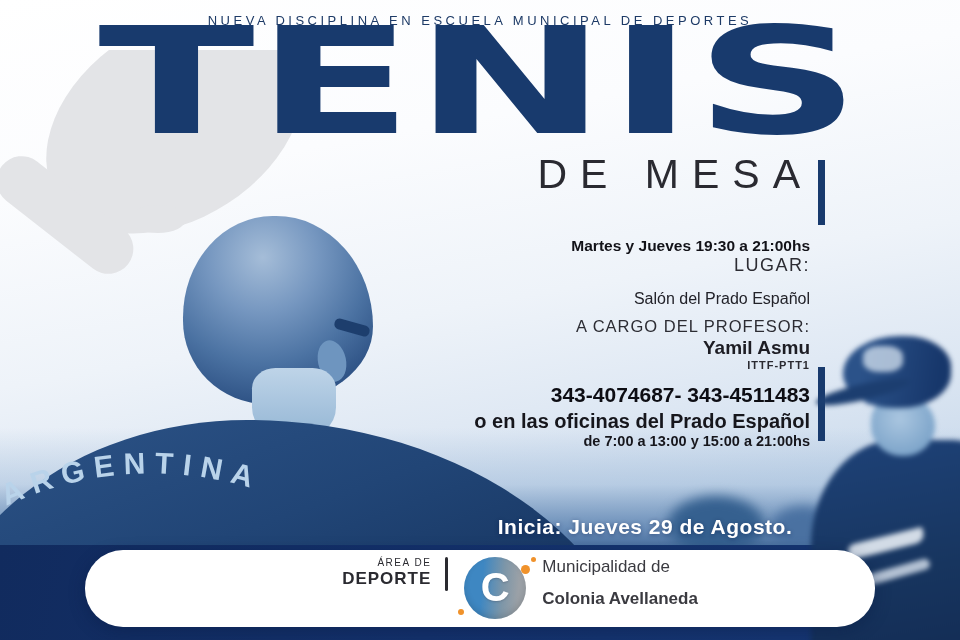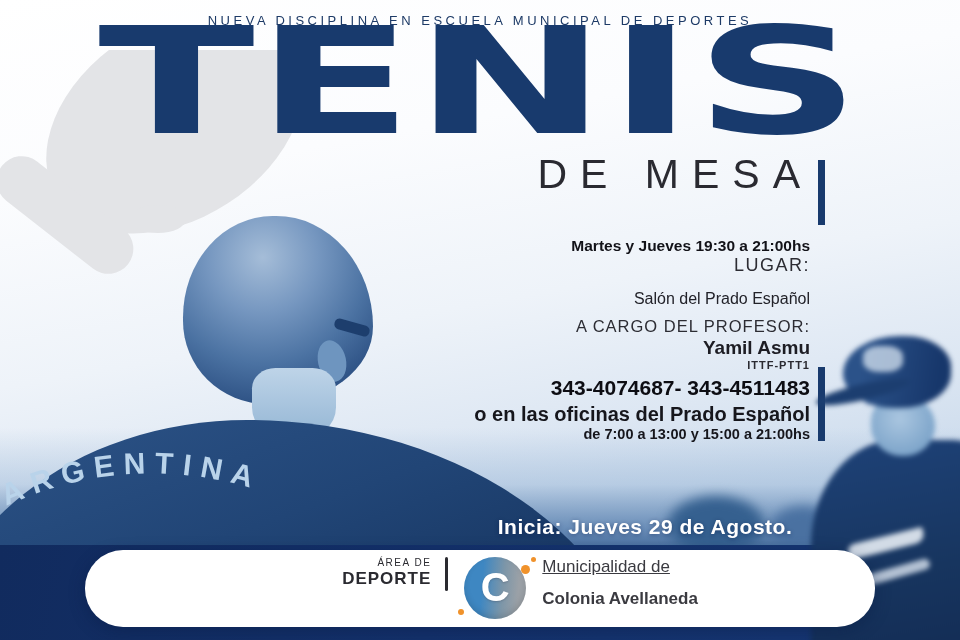--- a/index.html
+++ b/index.html
@@ -67,21 +67,21 @@
 
   .info { position:absolute; top:236px; right:150px; z-index:5; text-align:right; color:#1c1c22; }
   .i-sched-label { font-size:15px; font-weight:bold; color:#121218; }
   .i-sched-value { font-size:15.5px; font-weight:bold; color:#121218; margin-top:1px; }
   .i-loc-label { font-size:18px; font-weight:400; letter-spacing:1.5px; color:#2c2c33; margin-top:0; }
   .i-loc-value { font-size:16px; font-weight:normal; color:#222229; margin-top:14px; }
   .i-prof-label { font-size:16.5px; font-weight:400; letter-spacing:1px; color:#2c2c33; margin-top:9px; }
   .i-prof-name { font-size:19px; font-weight:bold; color:#1d1d24; margin-top:1px; }
   .i-prof-cred { font-size:11px; font-weight:bold; letter-spacing:1px; color:#2a2a31; }
   .i-more-label { font-size:19px; font-weight:400; letter-spacing:2px; color:#26262d; margin-top:18px; }
-  .i-phones { font-size:21px; font-weight:800; color:#0d0d13; margin-top:5px; }
+  .i-phones { font-size:21px; font-weight:800; color:#0d0d13; margin-top:12px; }
   .i-office1 { font-size:20px; font-weight:bold; color:#16161c; margin-top:3px; }
   .i-office2 { font-size:14.5px; font-weight:bold; color:#16161c; }
 
   .start-banner { position:absolute; top:515px; left:0; right:0; padding-left:330px; text-align:center; z-index:7;
                   font-size:21px; font-weight:bold; letter-spacing:.5px; color:#ffffff;
                   text-shadow:0 1px 4px rgba(5,25,70,.45); }
 
   
   .footer-band { position:absolute; left:0; top:545px; width:100%; height:95px; z-index:5;
                  background:linear-gradient(100deg,#112b5e 0%, #14316b 45%, #173774 100%); }
@@ -98,21 +98,21 @@
                  background:linear-gradient(95deg,#3e87c2 30%,#7d96a8 62%,#9ba1a7 85%);
                  display:flex; align-items:center; justify-content:center;
                  box-shadow:inset 0 -3px 6px rgba(0,0,0,.12); }
   .logo-letter { font-size:40px; font-weight:800; color:#ffffff; line-height:1;
                  text-shadow:0 1px 2px rgba(60,70,90,.35); transform:translateY(-1px); }
   .dot { position:absolute; border-radius:50%; background:#f0922b; }
   .dot-1 { width:9px; height:9px; right:-2px; top:8px; }
   .dot-2 { width:5px; height:5px; right:-8px; top:0px; }
   .dot-3 { width:6px; height:6px; left:-6px; bottom:6px; }
   .org-block { text-align:left; color:#3a3a40; }
-  .org-line1 { font-size:17px; font-weight:400;text-decoration:underline; }
+  .org-line1 { font-size:17px; font-weight:400; }
   .org-line2 { font-size:17px; font-weight:bold; margin-top:12px; }
 </style>
 </head>
 <body>
 
 <div class="poster">
 
   <svg class="paddle-svg" width="350" height="300" viewBox="0 0 350 300">
     <g fill="#e3e4e7">
       <ellipse cx="200" cy="72" rx="140" ry="97" transform="rotate(-33 200 72)"></ellipse>

